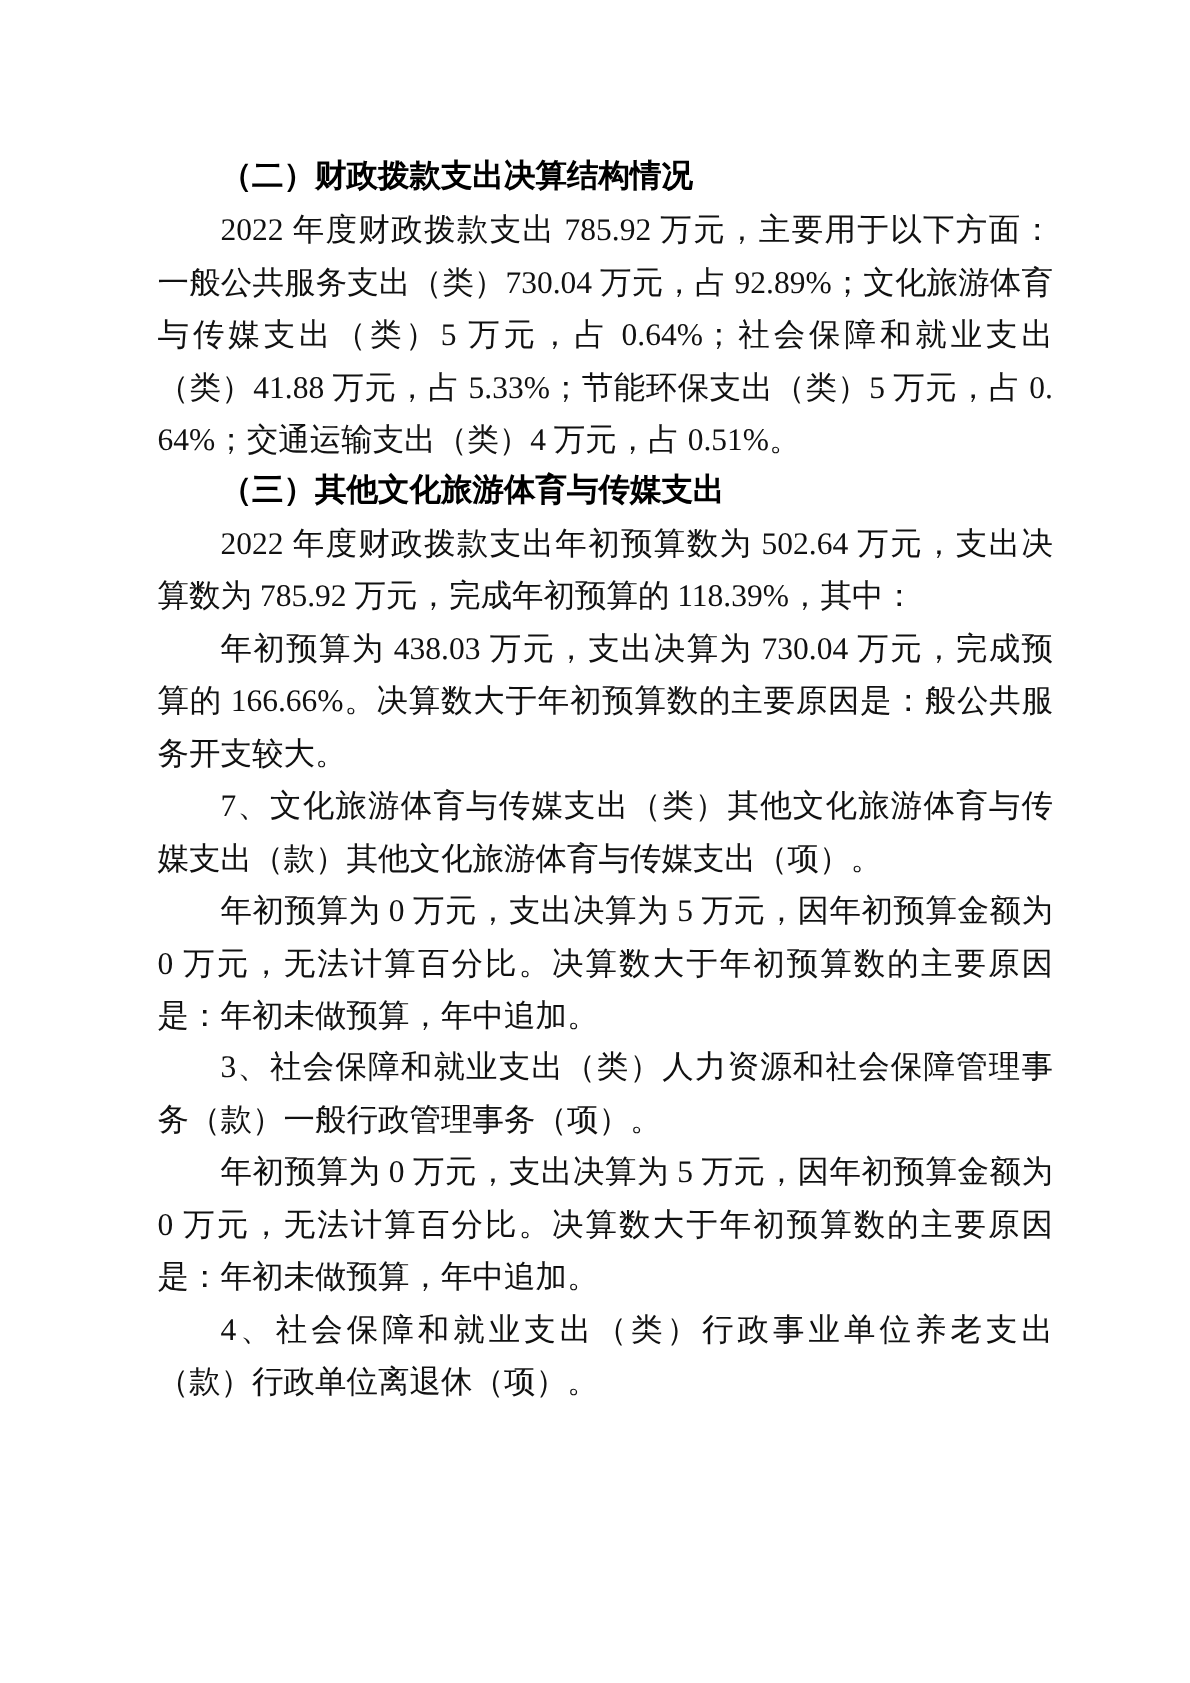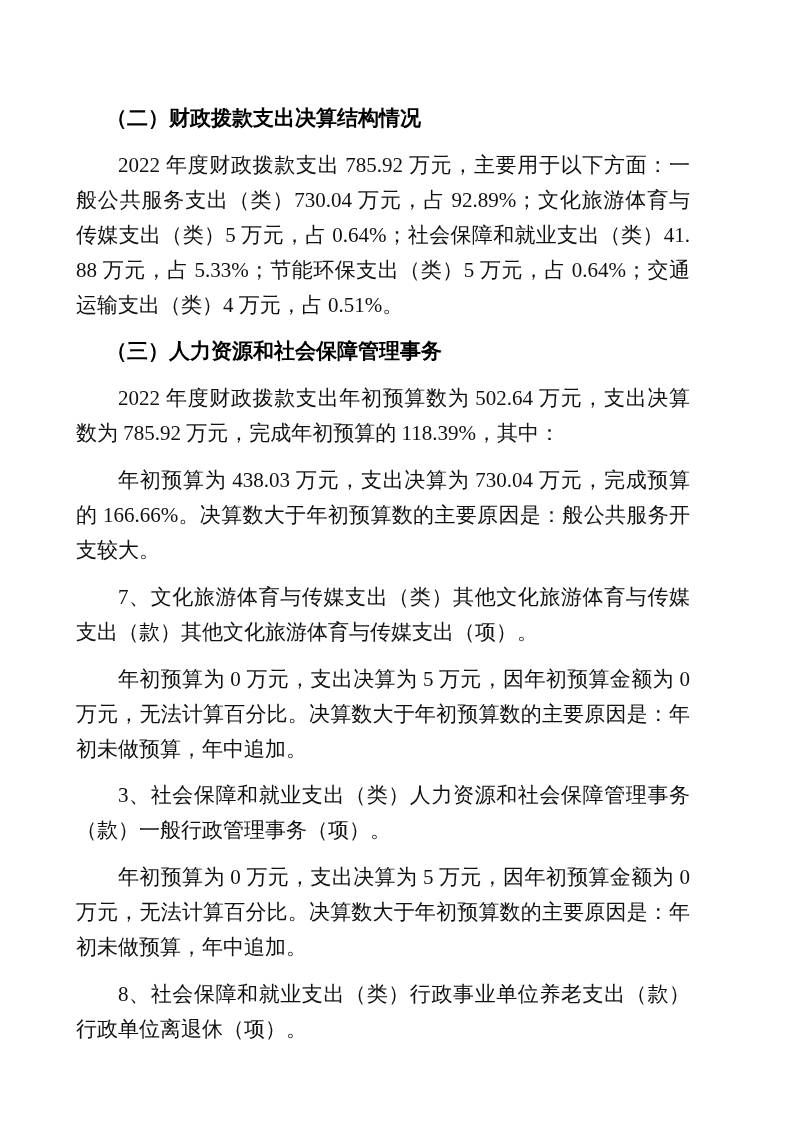--- a/index.html
+++ b/index.html
@@ -7,65 +7,65 @@
     padding: 0;
     background: #ffffff;
   }
   .page {
     position: relative;
     width: 793px;
     height: 1122px;
     box-sizing: border-box;
     margin: 0 auto;
     background: #ffffff;
-    padding: 101px 91px 0 64px;
+    padding: 101px 91px 0 105px;
     font-family: "Liberation Serif", "DejaVu Serif", serif;
     font-size: 21px;
     line-height: 34.9px;
     color: #111111;
     overflow: hidden;
   }
   .doc-heading {
     margin: 0;
     padding: 0;
     font-size: 21px;
     line-height: 34.9px;
     font-weight: 700;
     font-family: "Liberation Sans", "DejaVu Sans", sans-serif;
     text-indent: 2em;
     color: #000000;
   }
   .doc-para {
-    margin: 12px;
+    margin: 0;
     padding: 0;
     text-align: justify;
     text-justify: inter-character;
     text-indent: 2em;
     word-break: break-all;
   }
 </style>
 </head>
 <body>
 
 <div class="page">
 
   <h3 class="doc-heading">（二）财政拨款支出决算结构情况</h3>
 
   <p class="doc-para">2022 年度财政拨款支出 785.92 万元，主要用于以下方面：一般公共服务支出（类）730.04 万元，占 92.89%；文化旅游体育与传媒支出（类）5 万元，占 0.64%；社会保障和就业支出（类）41.88 万元，占 5.33%；节能环保支出（类）5 万元，占 0.64%；交通运输支出（类）4 万元，占 0.51%。</p>
 
-  <h3 class="doc-heading">（三）人力资源和社会保障管理事务</h3>
+  <h3 class="doc-heading">（三）其他文化旅游体育与传媒支出</h3>
 
   <p class="doc-para">2022 年度财政拨款支出年初预算数为 502.64 万元，支出决算数为 785.92 万元，完成年初预算的 118.39%，其中：</p>
 
 
   <p class="doc-para">年初预算为 438.03 万元，支出决算为 730.04 万元，完成预算的 166.66%。决算数大于年初预算数的主要原因是：般公共服务开支较大。</p>
 
   <p class="doc-para">7、文化旅游体育与传媒支出（类）其他文化旅游体育与传媒支出（款）其他文化旅游体育与传媒支出（项）。</p>
 
   <p class="doc-para">年初预算为 0 万元，支出决算为 5 万元，因年初预算金额为 0 万元，无法计算百分比。决算数大于年初预算数的主要原因是：年初未做预算，年中追加。</p>
 
   <p class="doc-para">3、社会保障和就业支出（类）人力资源和社会保障管理事务（款）一般行政管理事务（项）。</p>
 
   <p class="doc-para">年初预算为 0 万元，支出决算为 5 万元，因年初预算金额为 0 万元，无法计算百分比。决算数大于年初预算数的主要原因是：年初未做预算，年中追加。</p>
 
-  <p class="doc-para">8、社会保障和就业支出（类）行政事业单位养老支出（款）行政单位离退休（项）。</p>
+  <p class="doc-para">4、社会保障和就业支出（类）行政事业单位养老支出（款）行政单位离退休（项）。</p>
 
 </div>
 
 </body></html>

